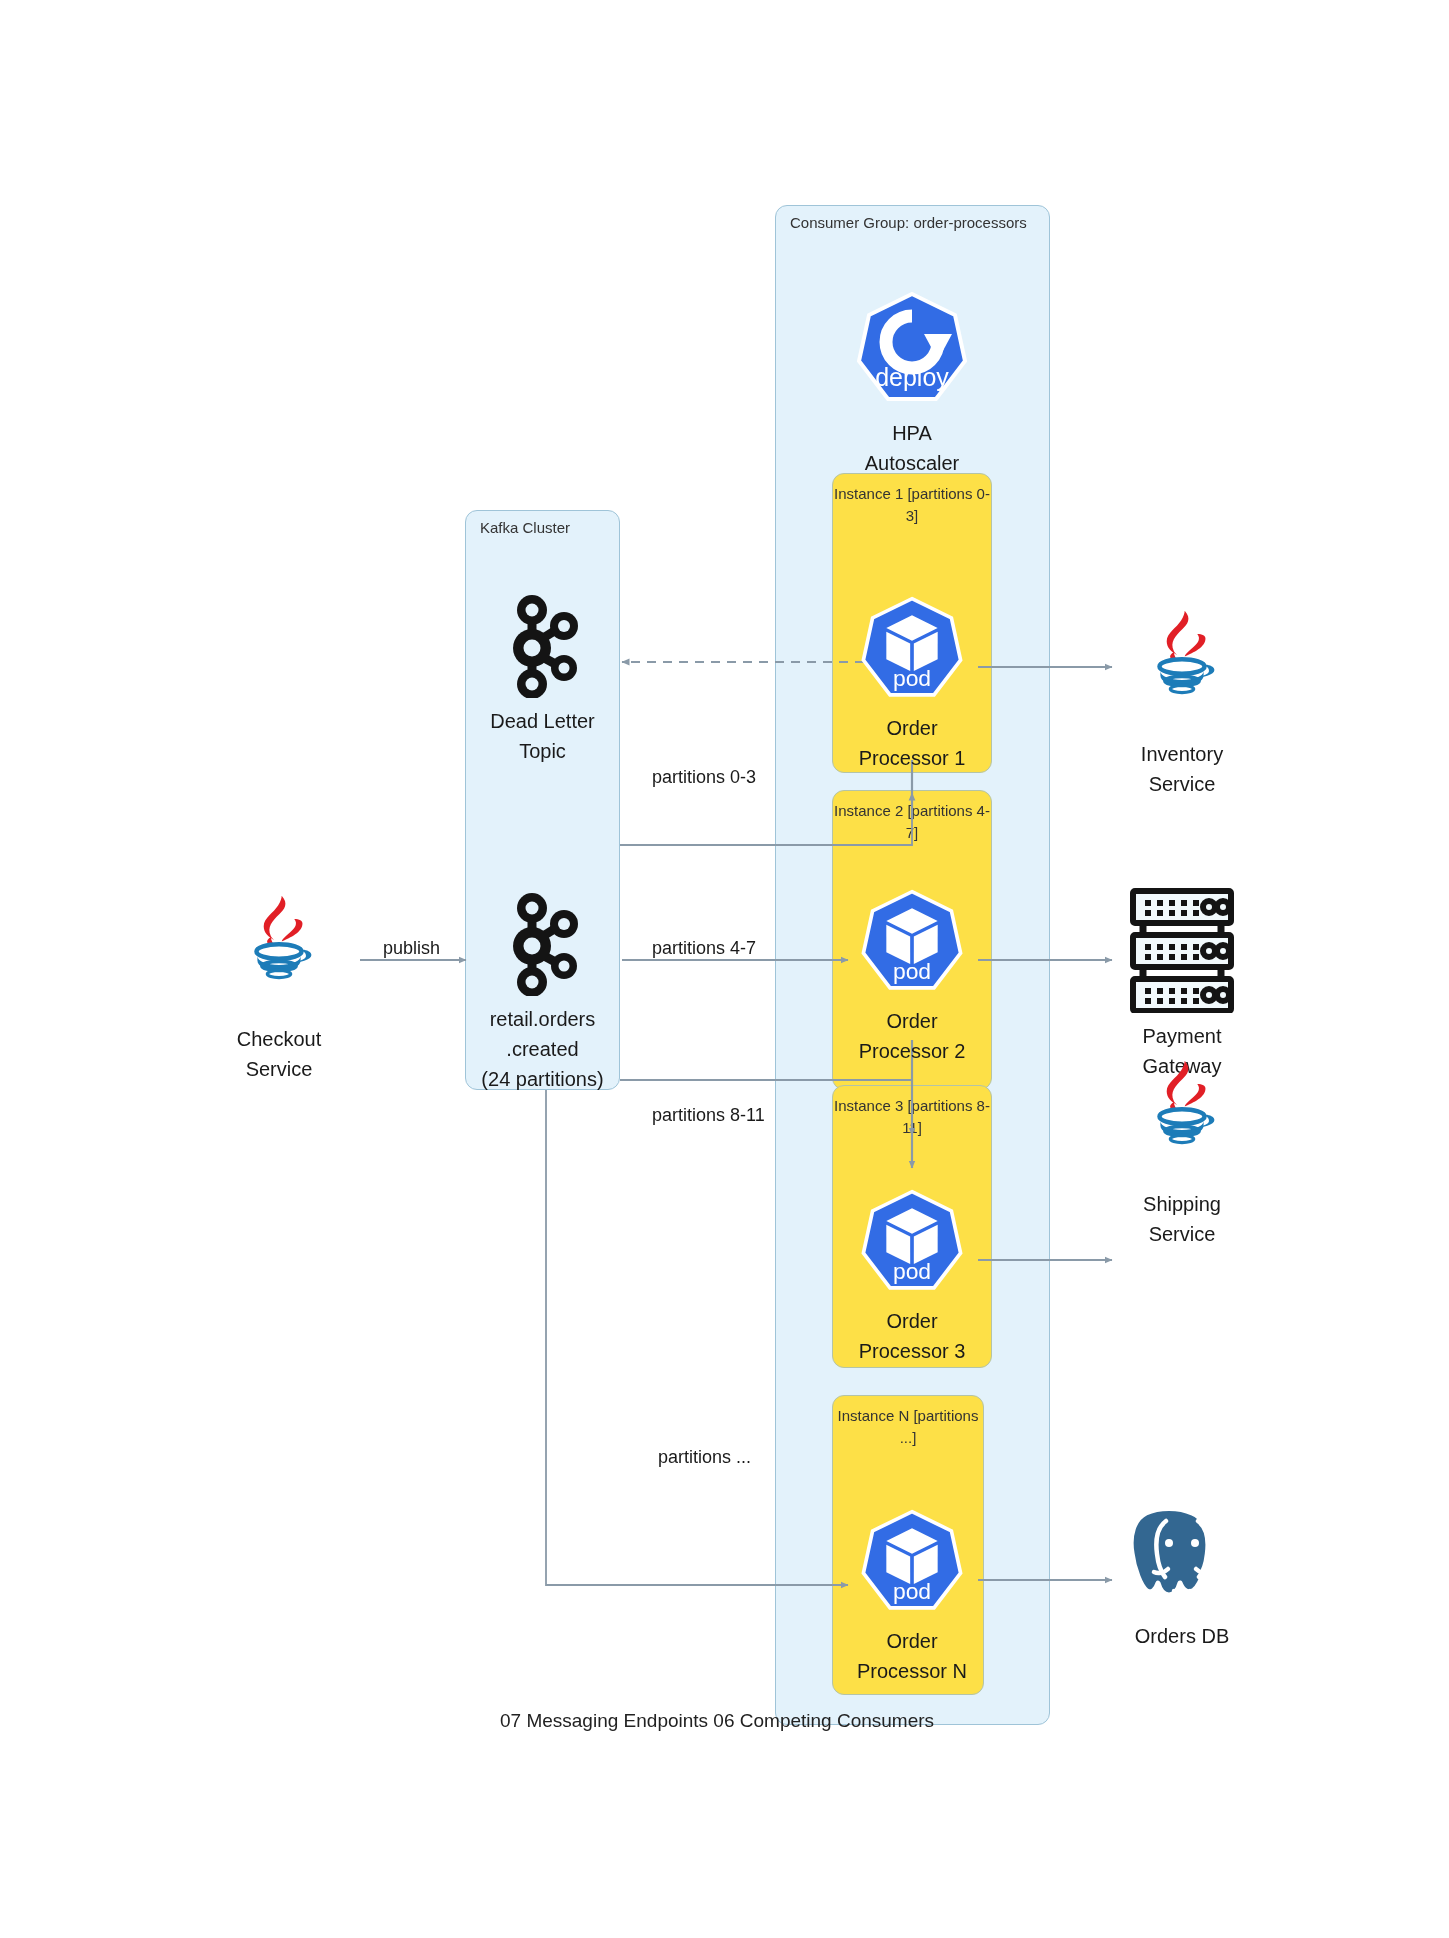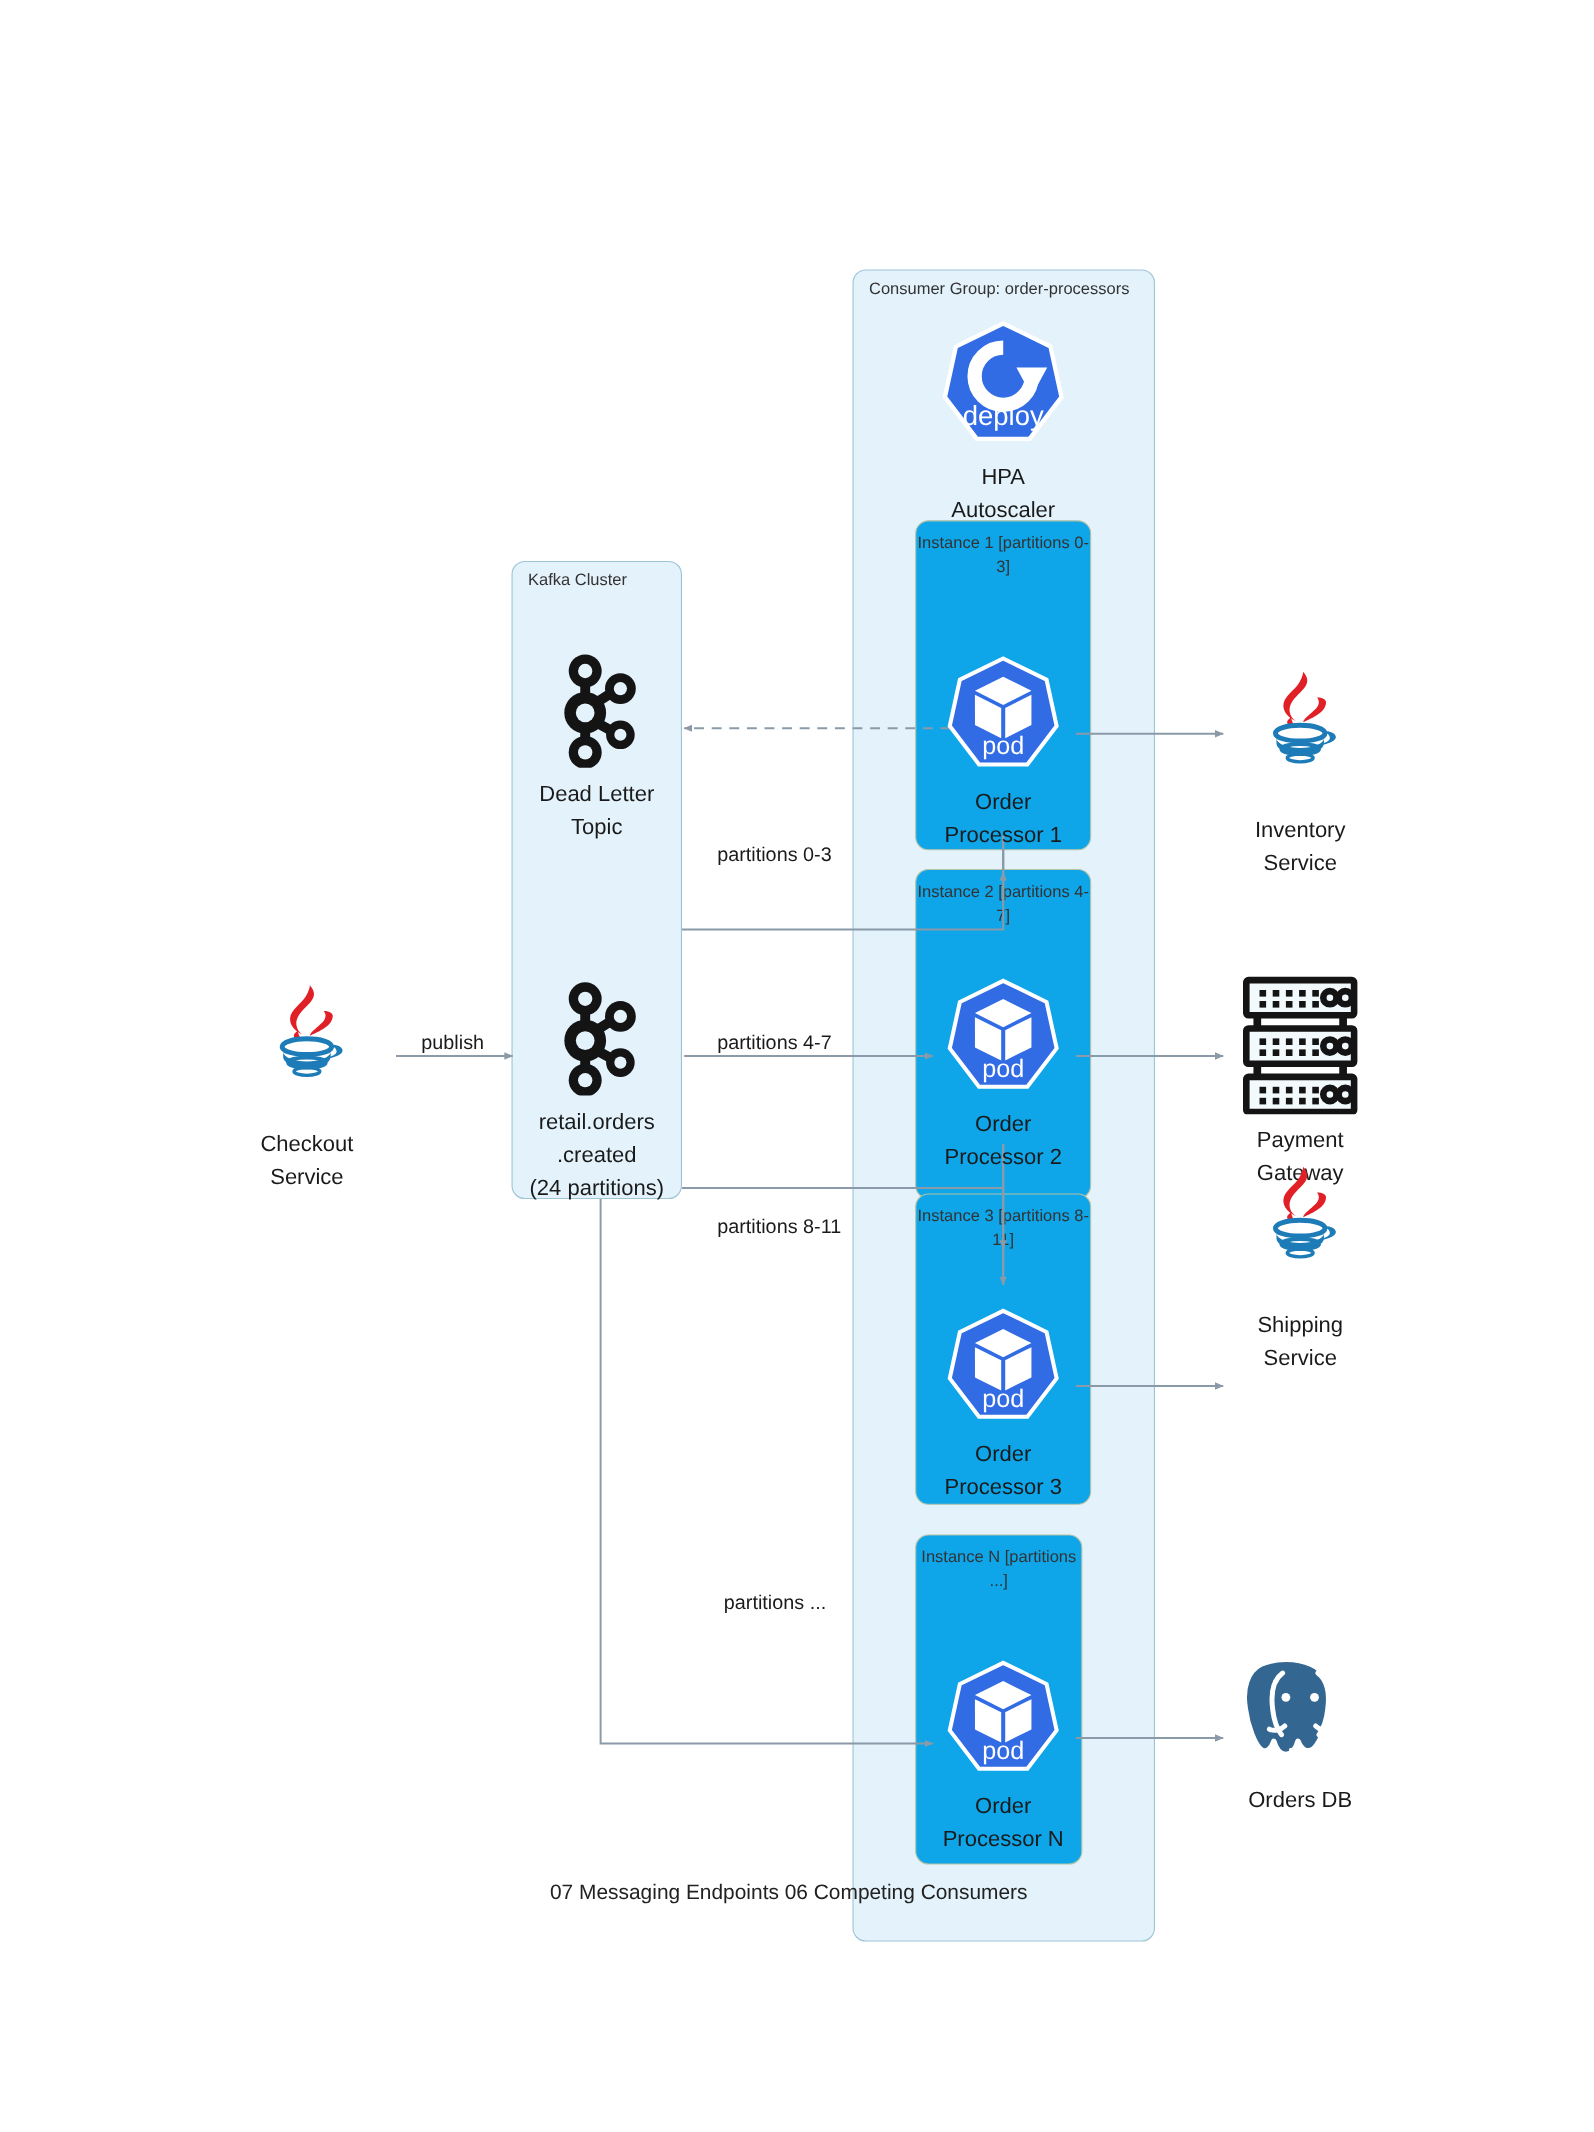--- a/index.html
+++ b/index.html
@@ -29,21 +29,21 @@
     left: 14px;
     top: 8px;
     font-size: 15px;
     color: #333333;
     white-space: nowrap;
   }
   .inst {
     position: absolute;
     border: 1px solid #b4c4a8;
     border-radius: 12px;
-    background: #0ea5e9;
+    background: #fde047;
     box-sizing: border-box;
   }
   .inst-title {
     position: absolute;
     left: 0;
     top: 9px;
     width: 100%;
     text-align: center;
     font-size: 15px;
     color: #333333;
@@ -85,21 +85,21 @@
 </head>
 <body>
 
 <div id="canvas">
 
 
   <div class="grp" style="left:465px; top:510px; width:155px; height:580px;padding-left:15px;">
     <span class="grp-title">Kafka Cluster</span>
   </div>
 
-  <div class="grp" style="left:775px; top:205px; width:275px; height:1520px;margin-top:40px;">
+  <div class="grp" style="left:775px; top:205px; width:275px; height:1520px;">
     <span class="grp-title">Consumer Group: order-processors</span>
   </div>
 
 
   <div class="inst" style="left:832px; top:473px; width:160px; height:300px;">
     <span class="inst-title">Instance 1
 [partitions 0-3]</span>
   </div>
   <div class="inst" style="left:832px; top:790px; width:160px; height:300px;">
     <span class="inst-title">Instance 2

